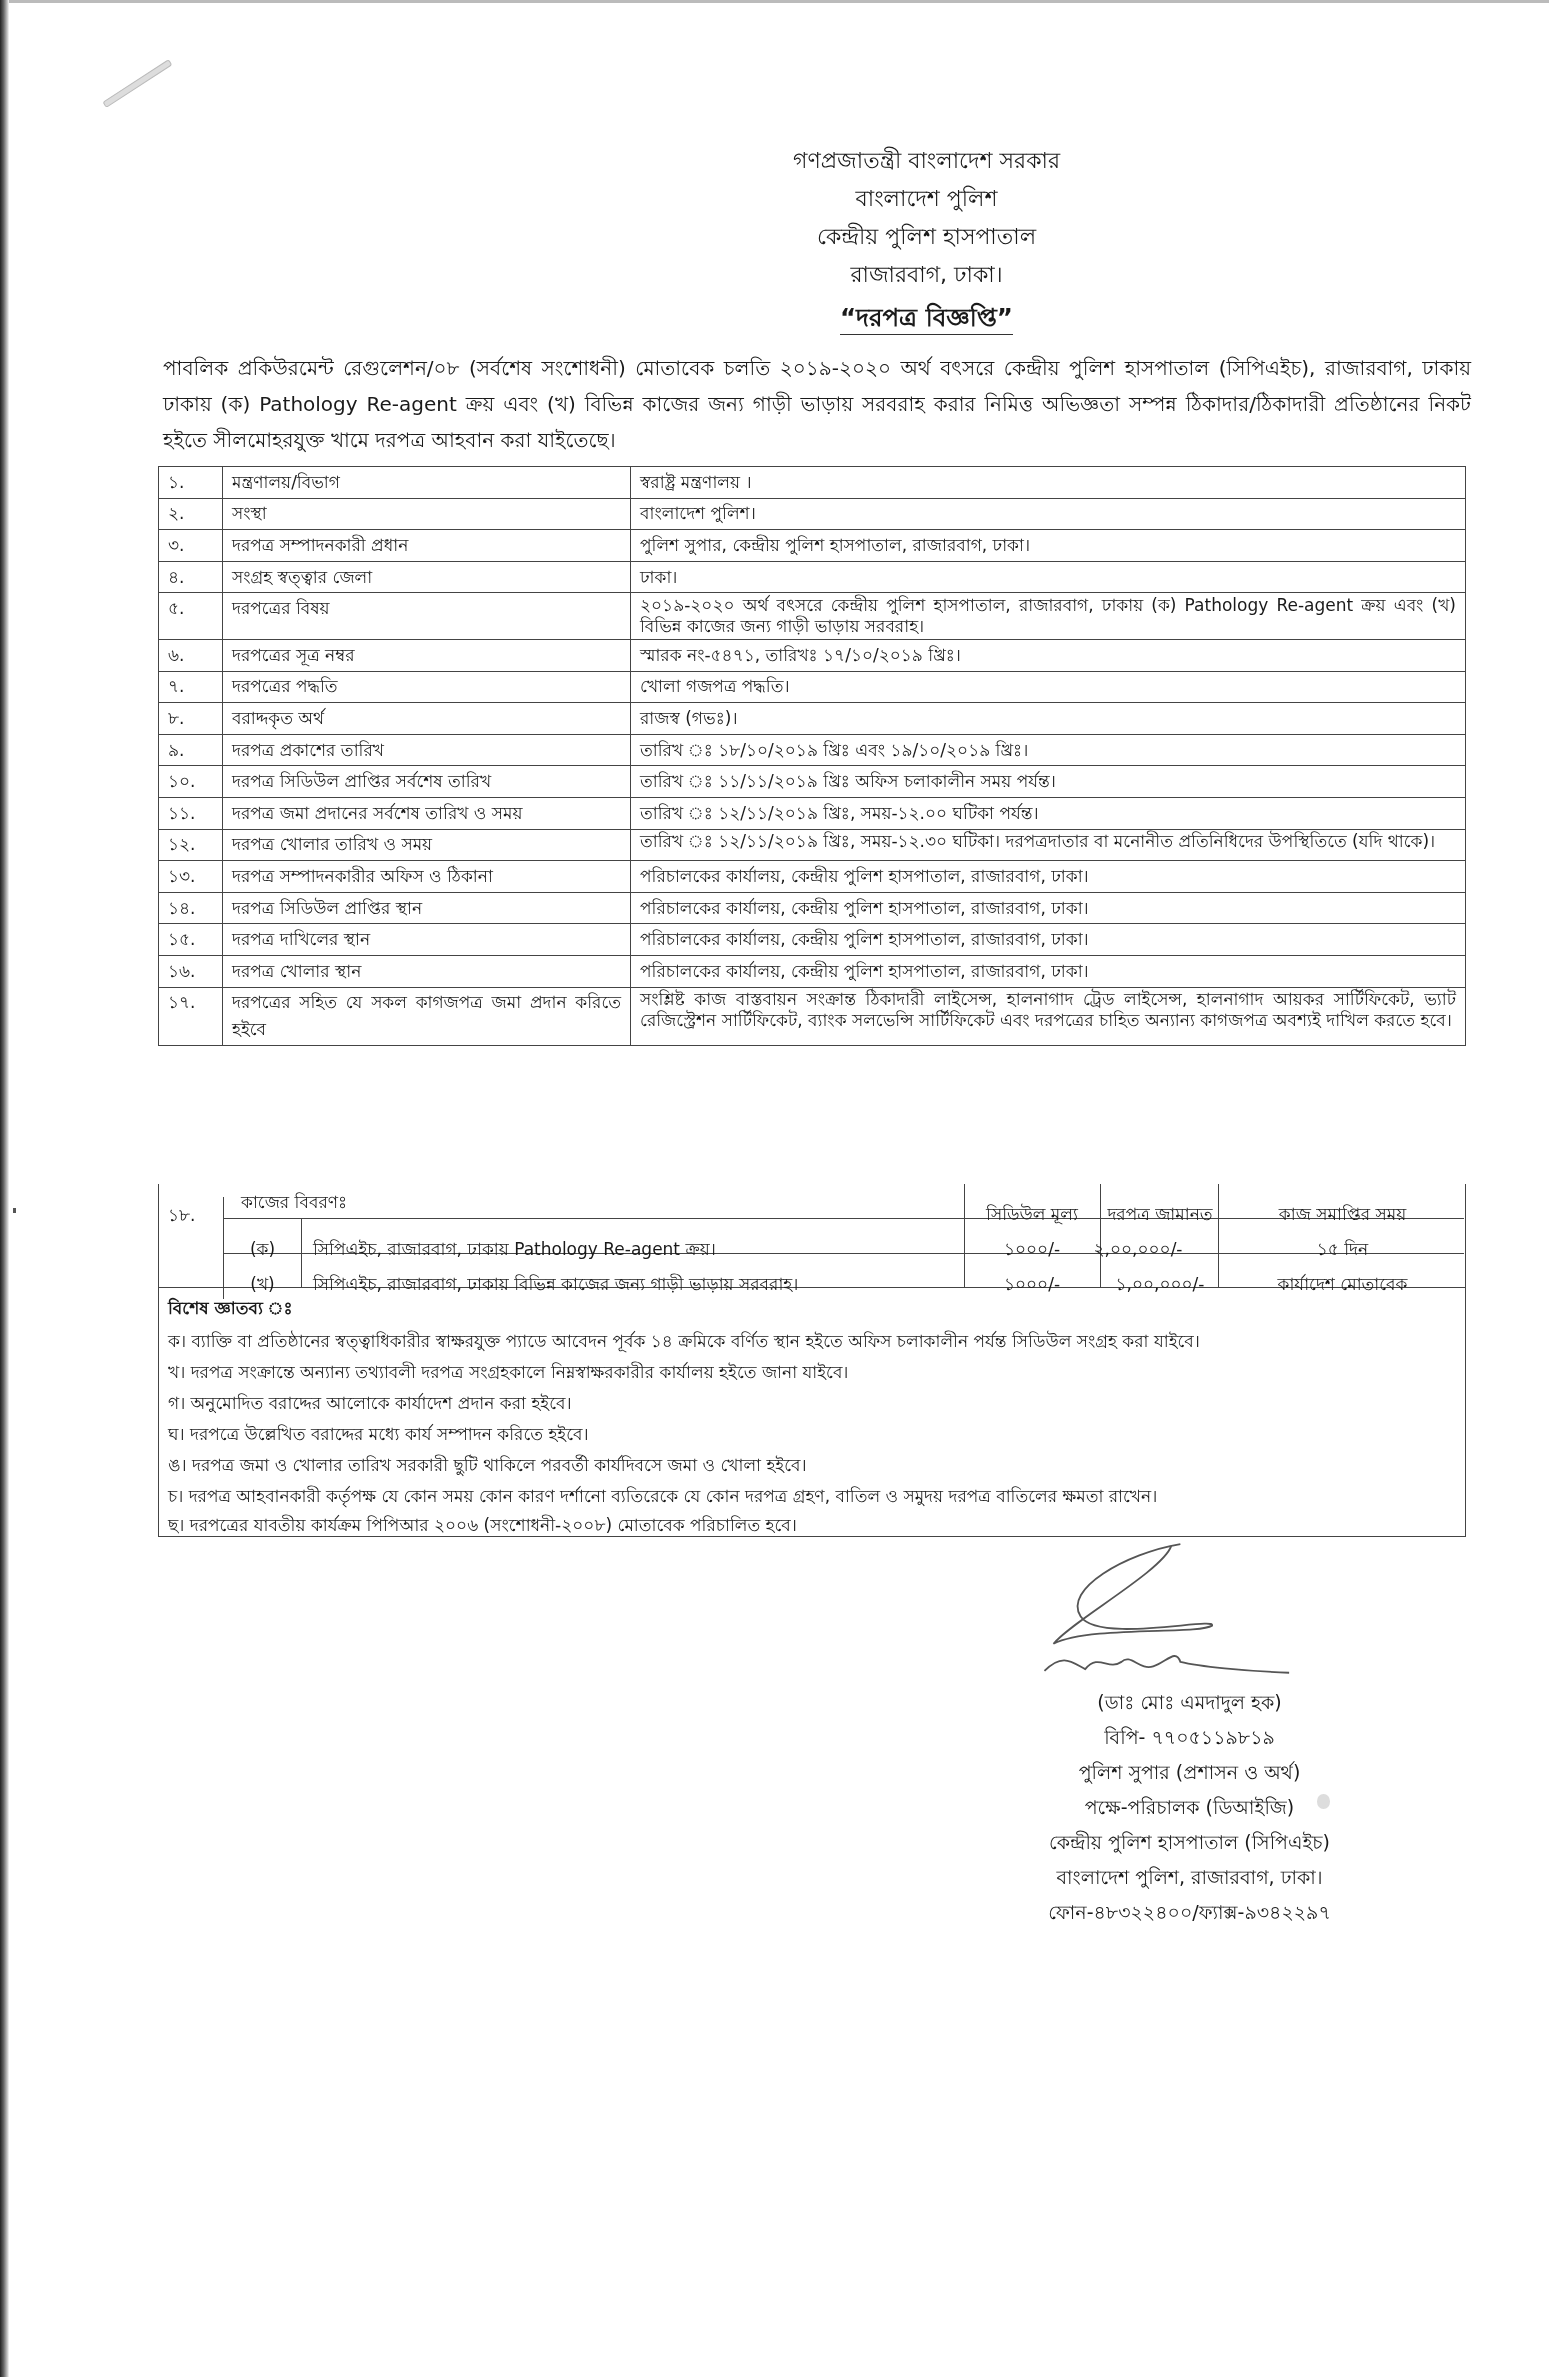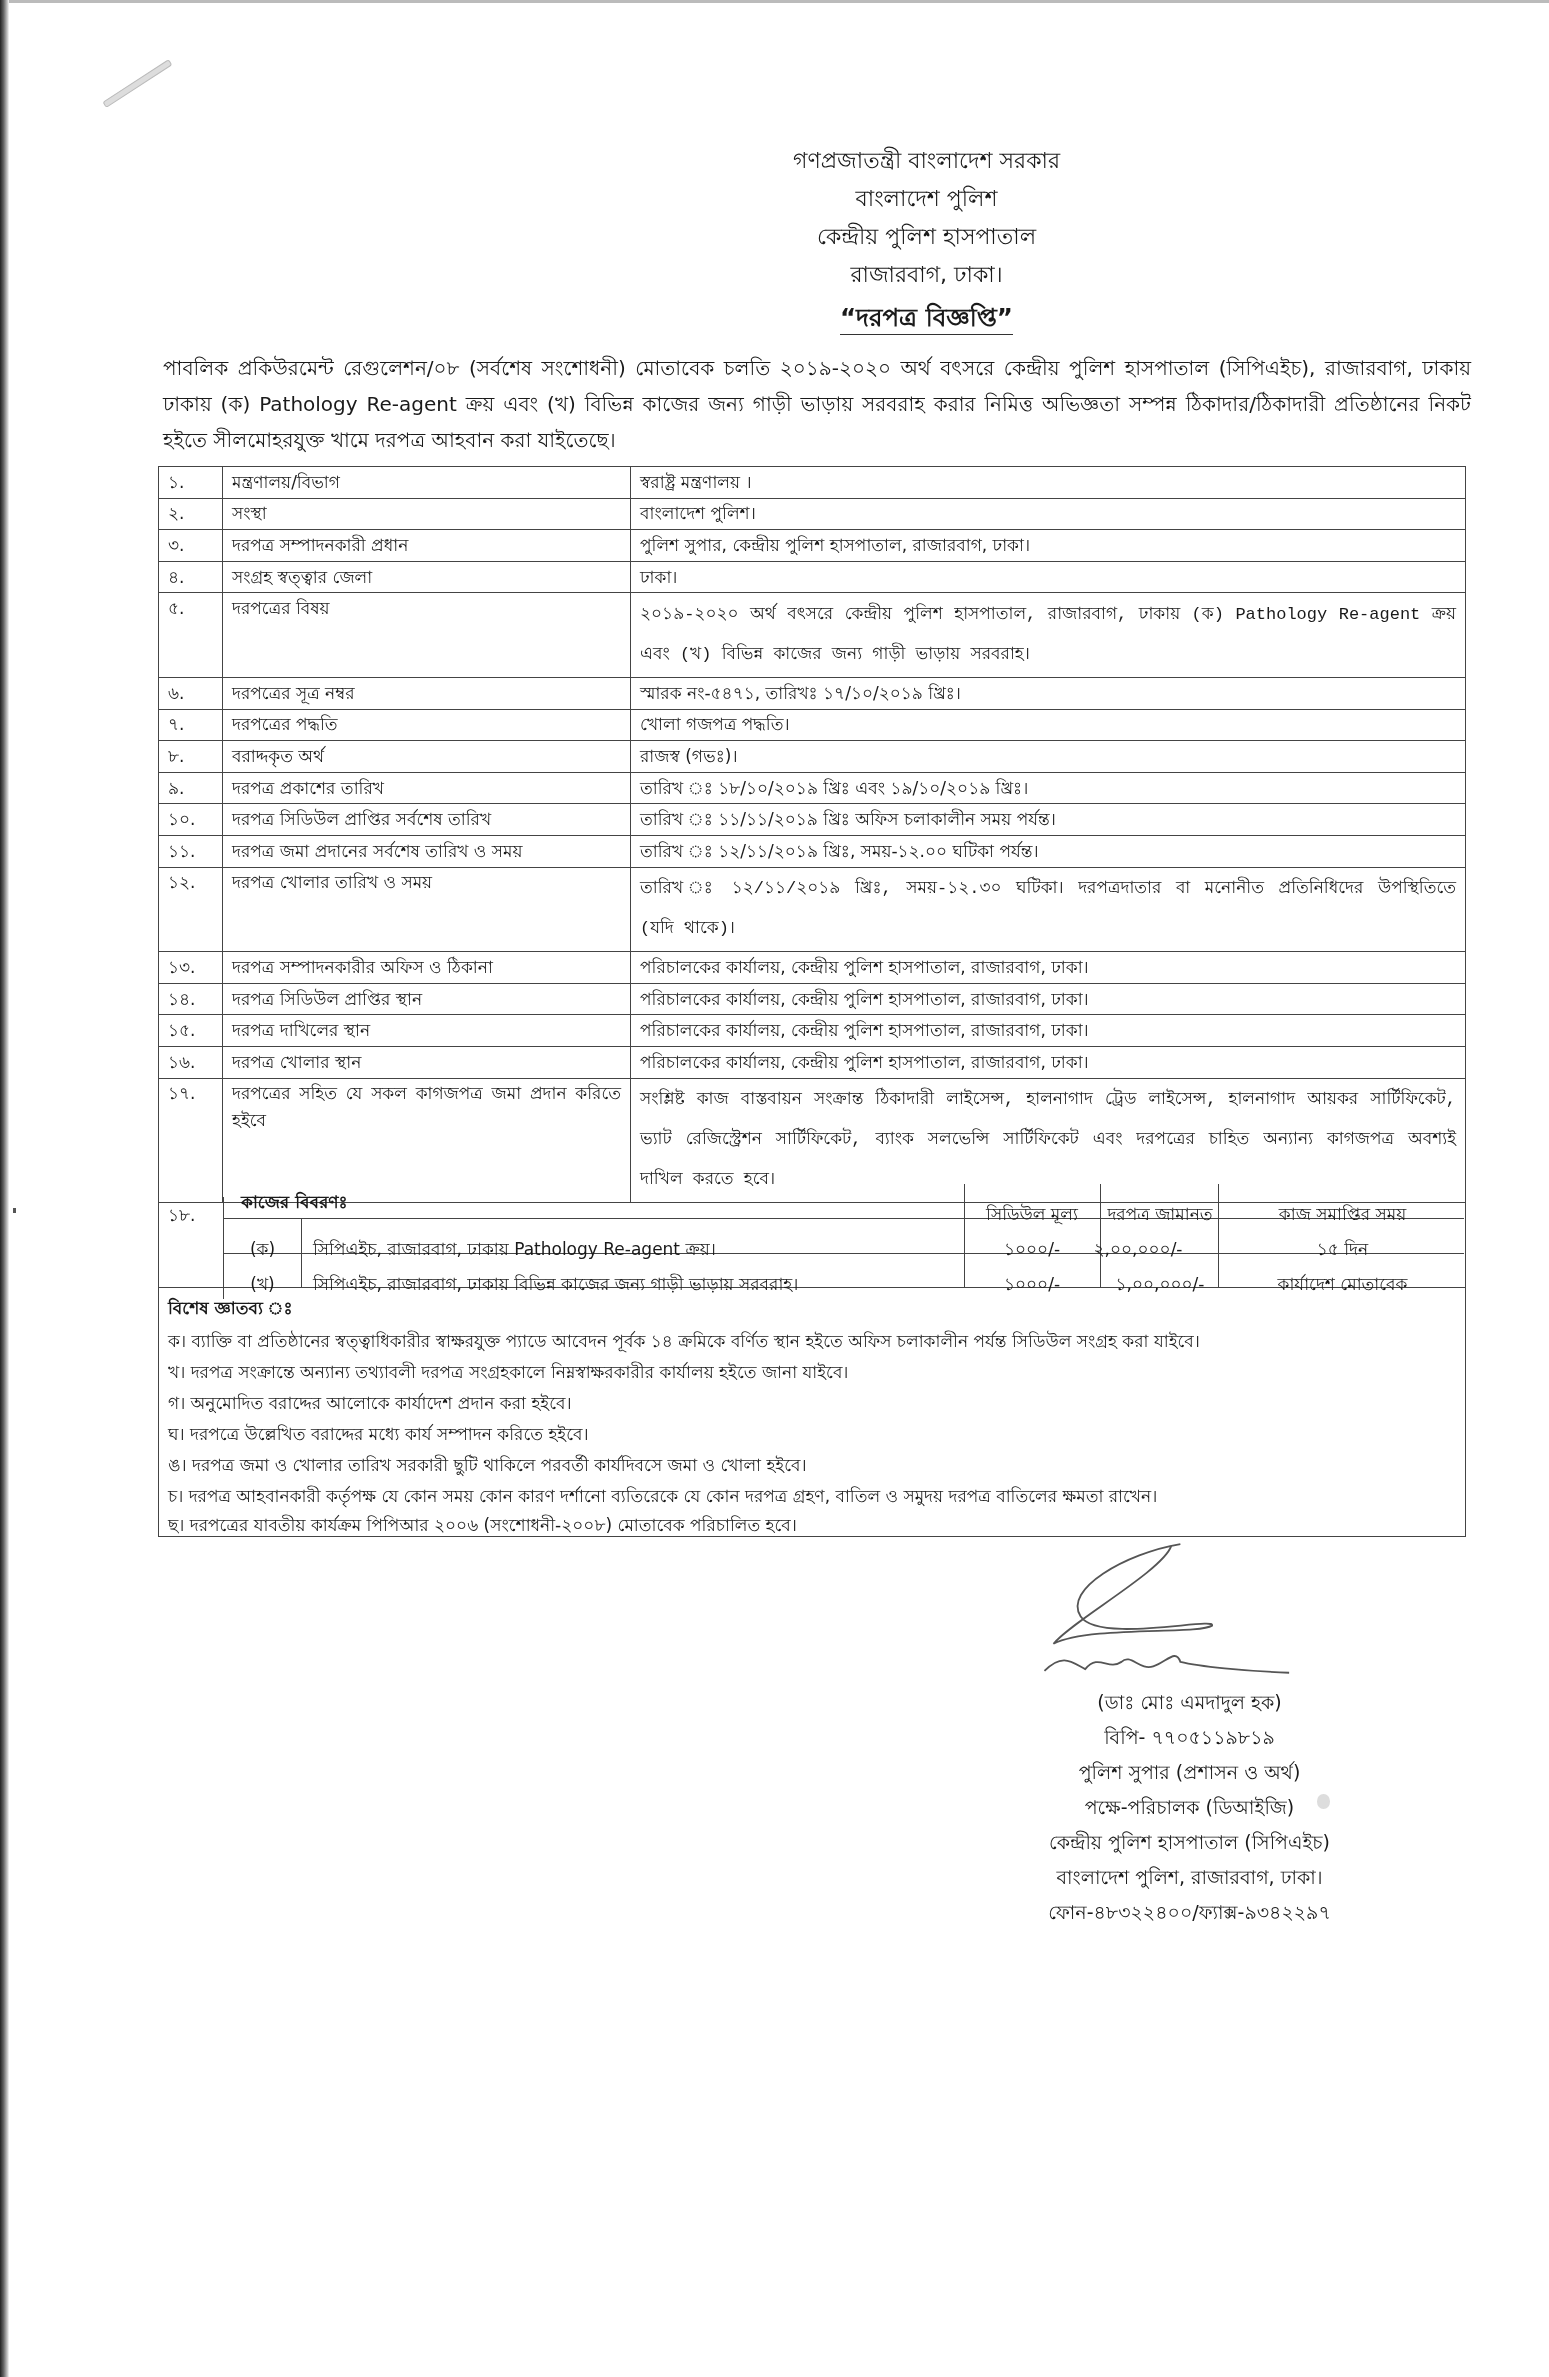--- a/index.html
+++ b/index.html
@@ -23,27 +23,27 @@
 
   .intro { position:absolute; left:163px; top:350px; width:1308px; font-size:20px; line-height:36px;
            text-align:justify; }
 
   table.main { position:absolute; left:158px; top:466px; width:1308px; border-collapse:collapse;
                font-size:17px; }
   table.main td { border:1.8px solid #444; padding:1.8px 9px; vertical-align:top; line-height:27px; }
   td.num { width:45px; }
   td.label { width:389px; }
   td.value { }
-  td.value.multi { line-height:40px; text-align:justify;font-family:Liberation Mono, monospace; }
+  td.value.multi { line-height:21px; text-align:justify; }
 
   .r18 { position:absolute; left:158px; top:1184px; width:1308px; height:104px;
          border:1.8px solid #444; border-top:none; box-sizing:border-box; font-size:17px; }
   .r18 .numcell { position:absolute; left:0; top:13px; width:64px; height:102px; border-right:1.8px solid #444; }
   .r18 .numcell span { position:absolute; left:9px; top:5.4px; }
-  .r18 .hdr-text { position:absolute; left:82px; top:5.4px; font-weight:bold; }
+  .r18 .hdr-text { position:absolute; left:82px; top:5.4px; font-weight:normal; }
   .r18 .hline1 { position:absolute; left:64px; top:34px; width:1241px; height:0; border-top:1.8px solid #444; }
   .r18 .hline2 { position:absolute; left:64px; top:69px; width:1241px; height:0; border-top:1.8px solid #444; }
   .r18 .vsub { position:absolute; left:142px; top:34px; width:0; height:70px; border-left:1.8px solid #444; }
   .r18 .vfee { position:absolute; left:805px; top:0; width:0; height:104px; border-left:1.8px solid #444; }
   .r18 .vgua { position:absolute; left:941px; top:0; width:0; height:104px; border-left:1.8px solid #444; }
   .r18 .vcom { position:absolute; left:1059px; top:0; width:0; height:104px; border-left:1.8px solid #444; }
   .r18 .cell { position:absolute; height:33px; line-height:33px;margin-top:14px; }
   .r18 .center { text-align:center; }
 
   .notes { position:absolute; left:158px; top:1288px; width:1308px; height:249px;

